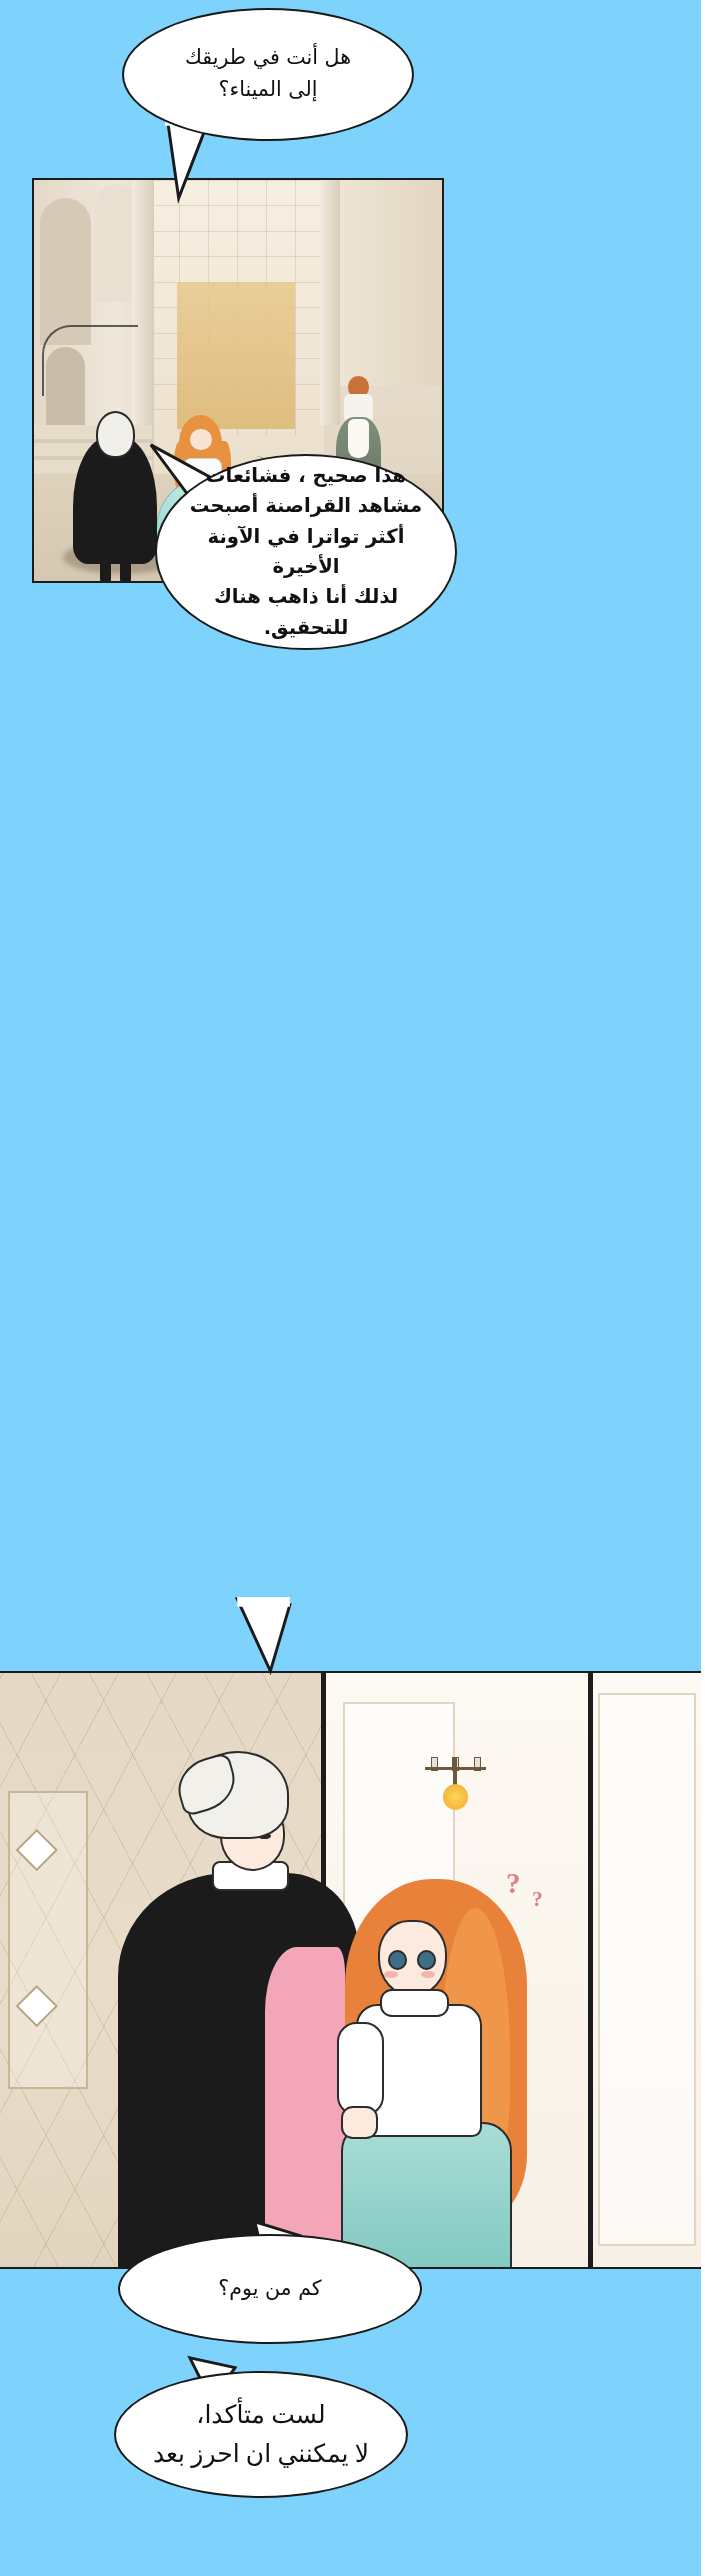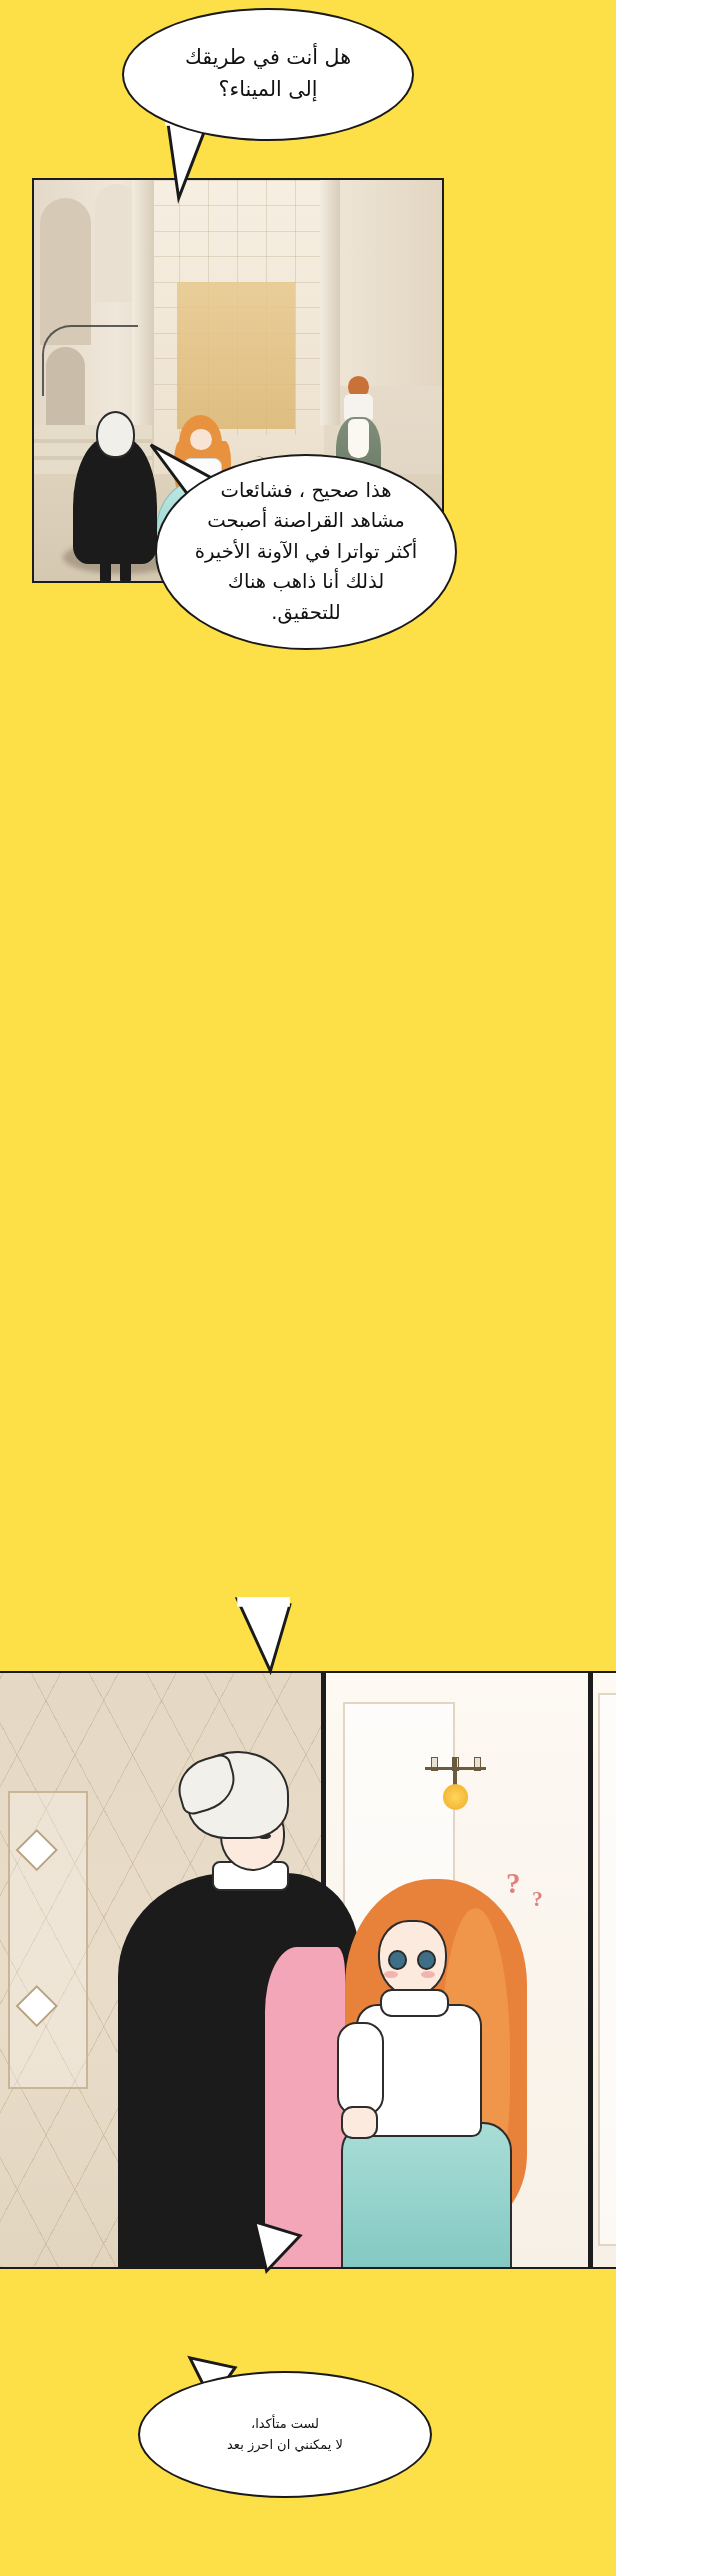--- a/index.html
+++ b/index.html
@@ -5,23 +5,23 @@
   html, body {
     margin: 0;
     padding: 0;
     background: #ffffff;
   }
   body {
     font-family: "DejaVu Sans", sans-serif;
   }
   .page {
     position: relative;
-    width: 616px;
+    width: 701px;
     height: 2576px;
-    background: #fde047;
+    background: #7dd3fc;
     overflow: hidden;
   }
 
   
   .bubble {
     position: absolute;
     background: #ffffff;
     border: 2.9px solid #1a1a1a;
     border-radius: 50% / 50%;
     display: flex;
@@ -512,21 +512,21 @@
       <div class="cape"></div>
       <div class="hood"></div>
       <div class="leg l"></div>
       <div class="leg r"></div>
     </div>
   </div>
 
   <svg class="tail" style="left:147px; top:441px; width:78px; height:78px;" viewBox="0 0 80 80">
     <polygon points="4,4 70,40 56,74" fill="#ffffff" stroke="#1a1a1a" stroke-width="3"></polygon>
   </svg>
-  <div class="bubble" style="left:155px; top:454px; width:302px; height:196px; font-size:19.6px;">
+  <div class="bubble" style="left:155px; top:454px; width:302px; height:196px; font-size:19.6px;font-weight:bold;">
     <div class="txt">هذا صحيح ، فشائعات
 مشاهد القراصنة أصبحت
 أكثر تواترا في الآونة الأخيرة
 لذلك أنا ذاهب هناك
 للتحقيق.</div>
   </div>
 
   <svg class="tail" style="left:231px; top:1597px; width:69px; height:78px;" viewBox="0 0 70 80">
     <polygon points="6,2 60,8 40,76" fill="#ffffff" stroke="#1a1a1a" stroke-width="3"></polygon>
     <rect x="6" y="0" width="54" height="10" fill="#ffffff"></rect>
@@ -582,23 +582,26 @@
       <div class="neck-ruff"></div>
     </div>
 
     <div class="q-mark q1">?</div>
     <div class="q-mark q2">?</div>
   </div>
 
   <svg class="tail" style="left:245px; top:2216px; width:59px; height:59px;" viewBox="0 0 60 60">
     <polygon points="22,56 56,20 10,6" fill="#ffffff" stroke="#1a1a1a" stroke-width="3"></polygon>
   </svg>
+  <div class="bubble" style="left:118px; top:2234px; width:304px; height:110px; font-size:20.6px;">
+    <div class="txt">كم من يوم؟</div>
+  </div>
 
   <svg class="tail" style="left:182px; top:2350px; width:59px; height:55px;" viewBox="0 0 60 56">
     <polygon points="30,52 54,18 8,8" fill="#ffffff" stroke="#1a1a1a" stroke-width="3"></polygon>
   </svg>
-  <div class="bubble" style="left:138px; top:2371px; width:294px; height:127px; font-size:13px;">
+  <div class="bubble" style="left:114px; top:2371px; width:294px; height:127px; font-size:25px;font-family:Liberation Serif, serif;">
     <div class="txt">لست متأكدا،
 لا يمكنني ان احرز بعد</div>
   </div>
 
 </div>
 
 
 </body></html>

